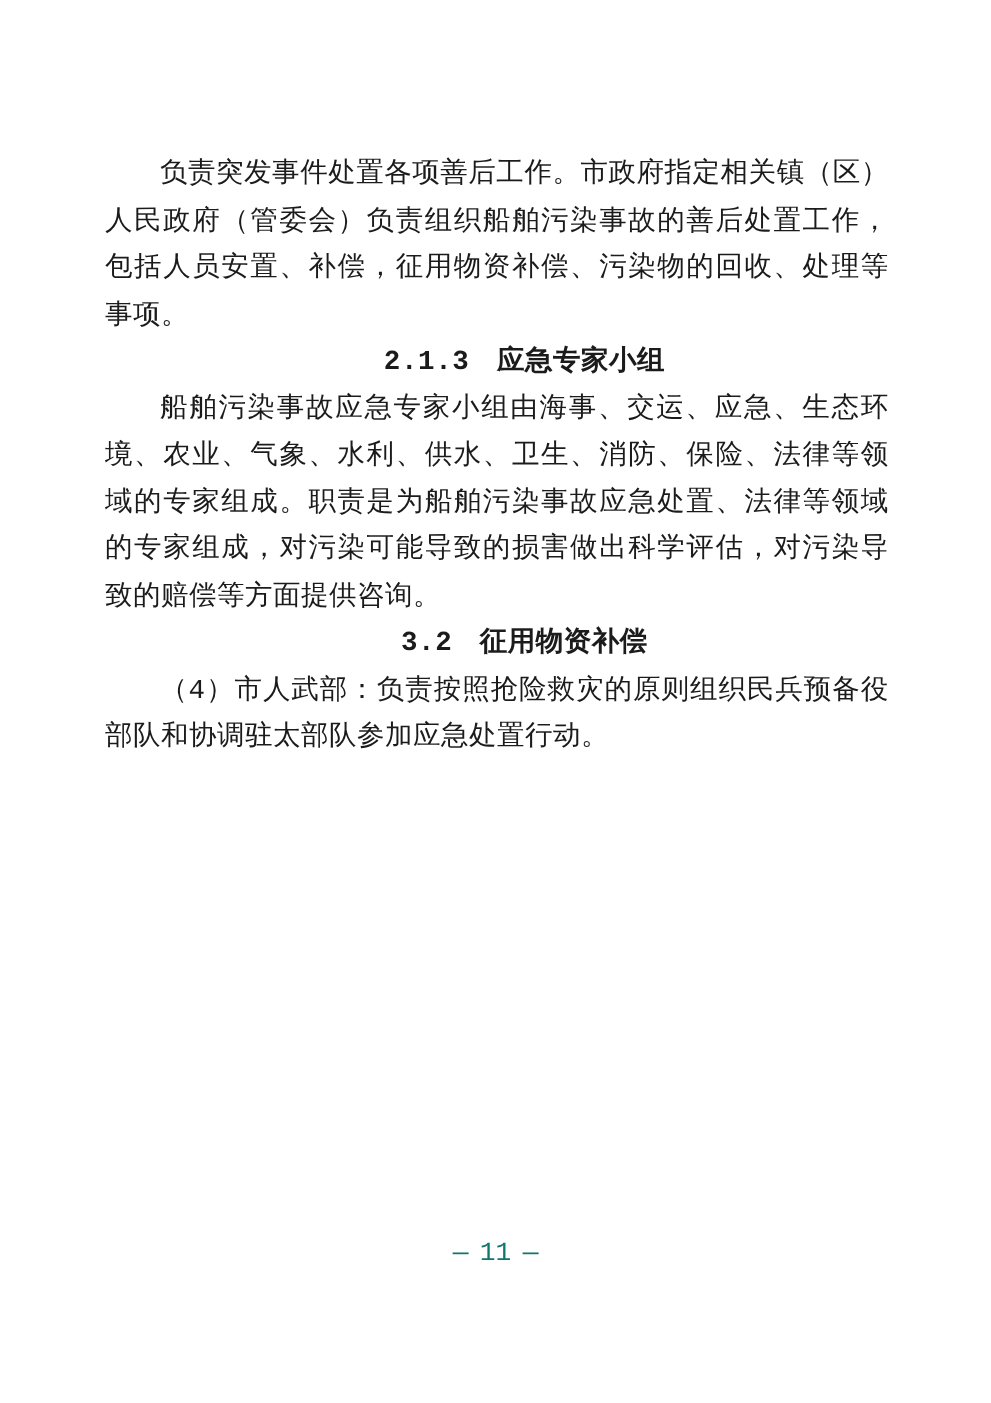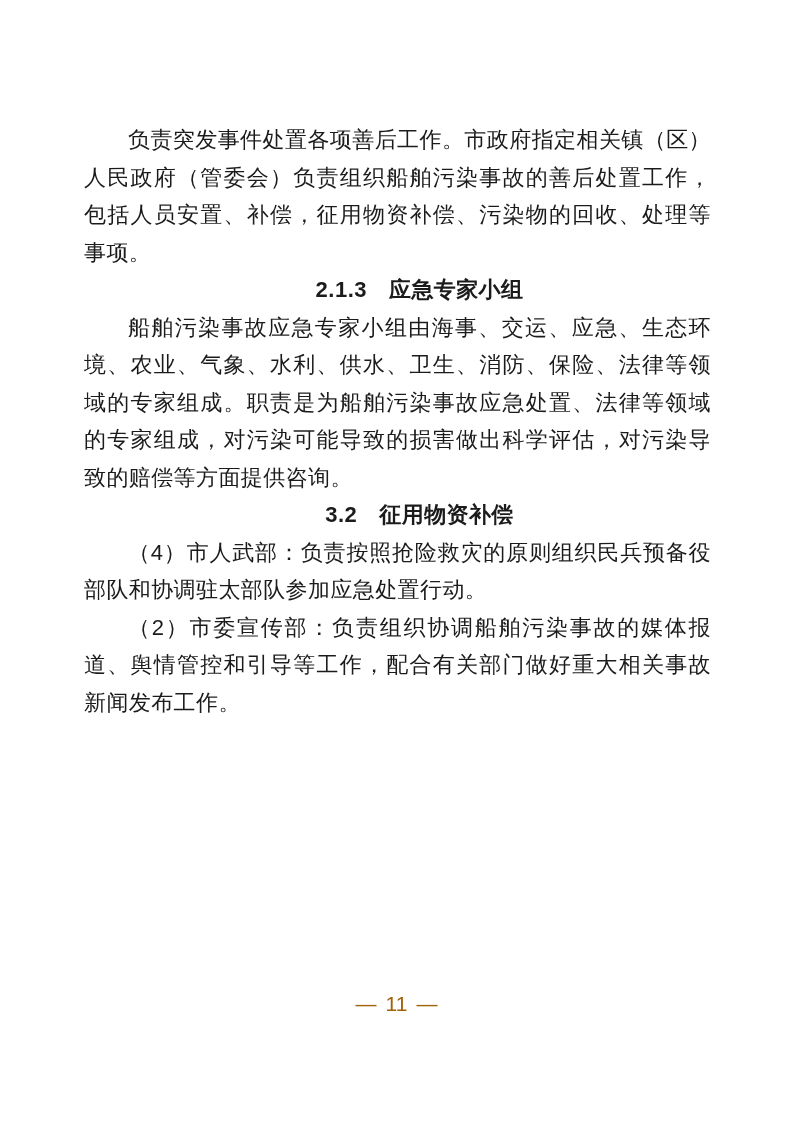--- a/index.html
+++ b/index.html
@@ -6,21 +6,21 @@
     margin: 0;
     padding: 0;
     background: #ffffff;
   }
   .page {
     position: relative;
     width: 793px;
     height: 1122px;
     background: #ffffff;
     overflow: hidden;
-    font-family: Liberation Sans, sans-serif;
+    font-family: Liberation Mono, monospace;
     color: #1b1b1b;
   }
   .content {
     position: absolute;
     top: 121px;
     left: 84px;
     width: 627px;
   }
   .para, .heading {
     margin: 0;
@@ -42,21 +42,21 @@
     letter-spacing: 0.5px;
   }
   .footer {
     position: absolute;
     top: 989px;
     left: 0;
     right: 0;
     text-align: center;
     font-size: 21px;
     line-height: 30px;
-    color: #a16207;
+    color: #0f766e;
   }
   .footer .dash {
     letter-spacing: 0;
   }
   .footer .pagenum {
     margin: 0 9px;
   }
 </style>
 </head>
 <body>
@@ -72,20 +72,19 @@
 
     <p class="para">船舶污染事故应急专家小组由海事、交运、应急、生态环境、农业、气象、水利、供水、卫生、消防、保险、法律等领域的专家组成。职责是为船舶污染事故应急处置、法律等领域的专家组成，对污染可能导致的损害做出科学评估，对污染导致的赔偿等方面提供咨询。</p>
 
     <p class="heading">
       <span class="hnum">3.2</span><span>征用物资补偿</span>
     </p>
 
 
     <p class="para">（4）市人武部：负责按照抢险救灾的原则组织民兵预备役部队和协调驻太部队参加应急处置行动。</p>
 
-    <p class="para">（2）市委宣传部：负责组织协调船舶污染事故的媒体报道、舆情管控和引导等工作，配合有关部门做好重大相关事故新闻发布工作。</p>
 
   </div>
 
   <div class="footer">
     <span class="dash">—</span><span class="pagenum">11</span><span class="dash">—</span>
   </div>
 </div>
 
 </body></html>

